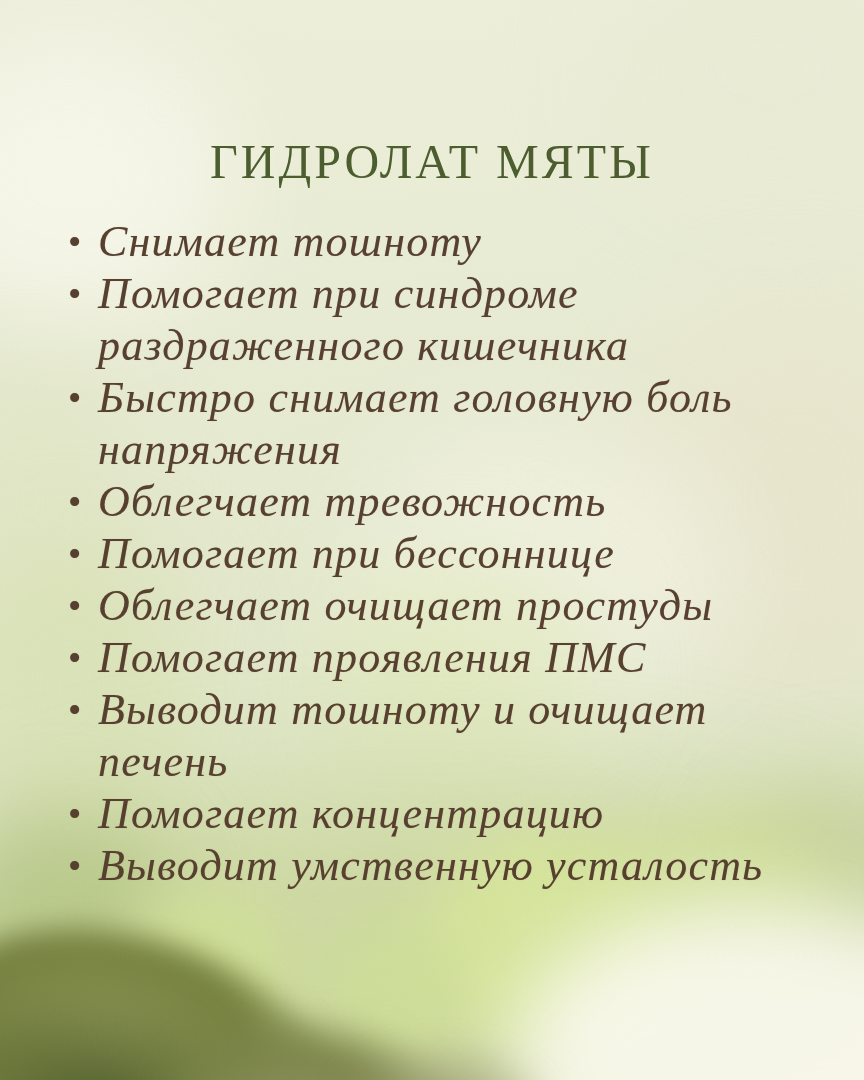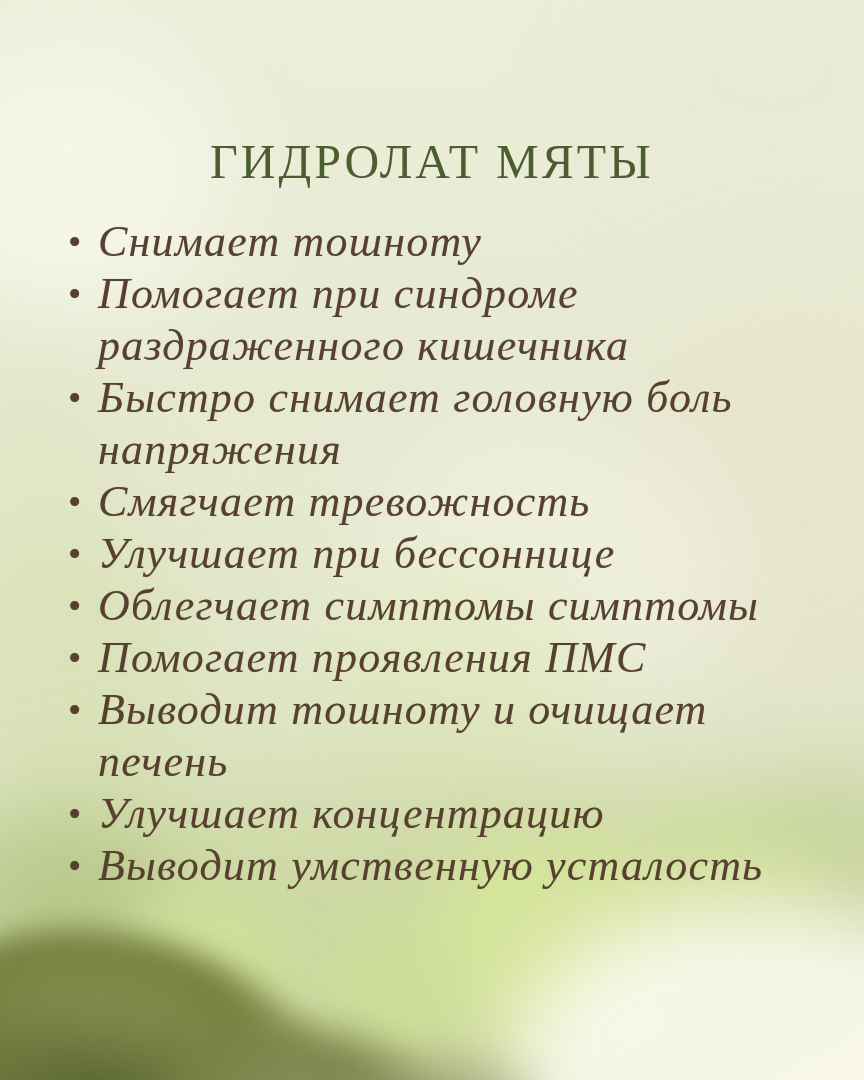--- a/index.html
+++ b/index.html
@@ -136,41 +136,41 @@
         <li class="benefit">
           <span class="bullet">•</span>
           <span class="benefit-text">Помогает при синдроме<br>раздраженного кишечника</span>
         </li>
         <li class="benefit">
           <span class="bullet">•</span>
           <span class="benefit-text">Быстро снимает головную боль<br>напряжения</span>
         </li>
         <li class="benefit">
           <span class="bullet">•</span>
-          <span class="benefit-text">Смягчает тревожность</span>
+          <span class="benefit-text">Облегчает тревожность</span>
         </li>
         <li class="benefit">
           <span class="bullet">•</span>
-          <span class="benefit-text">Улучшает при бессоннице</span>
+          <span class="benefit-text">Помогает при бессоннице</span>
         </li>
         <li class="benefit">
           <span class="bullet">•</span>
-          <span class="benefit-text">Облегчает симптомы симптомы</span>
+          <span class="benefit-text">Облегчает очищает простуды</span>
         </li>
         <li class="benefit">
           <span class="bullet">•</span>
           <span class="benefit-text">Помогает проявления ПМС</span>
         </li>
         <li class="benefit">
           <span class="bullet">•</span>
           <span class="benefit-text">Выводит тошноту и очищает печень</span>
         </li>
         <li class="benefit">
           <span class="bullet">•</span>
-          <span class="benefit-text">Улучшает концентрацию</span>
+          <span class="benefit-text">Помогает концентрацию</span>
         </li>
         <li class="benefit">
           <span class="bullet">•</span>
           <span class="benefit-text">Выводит умственную усталость</span>
         </li>
       </ul>
   </div>
 
 </div>
 

